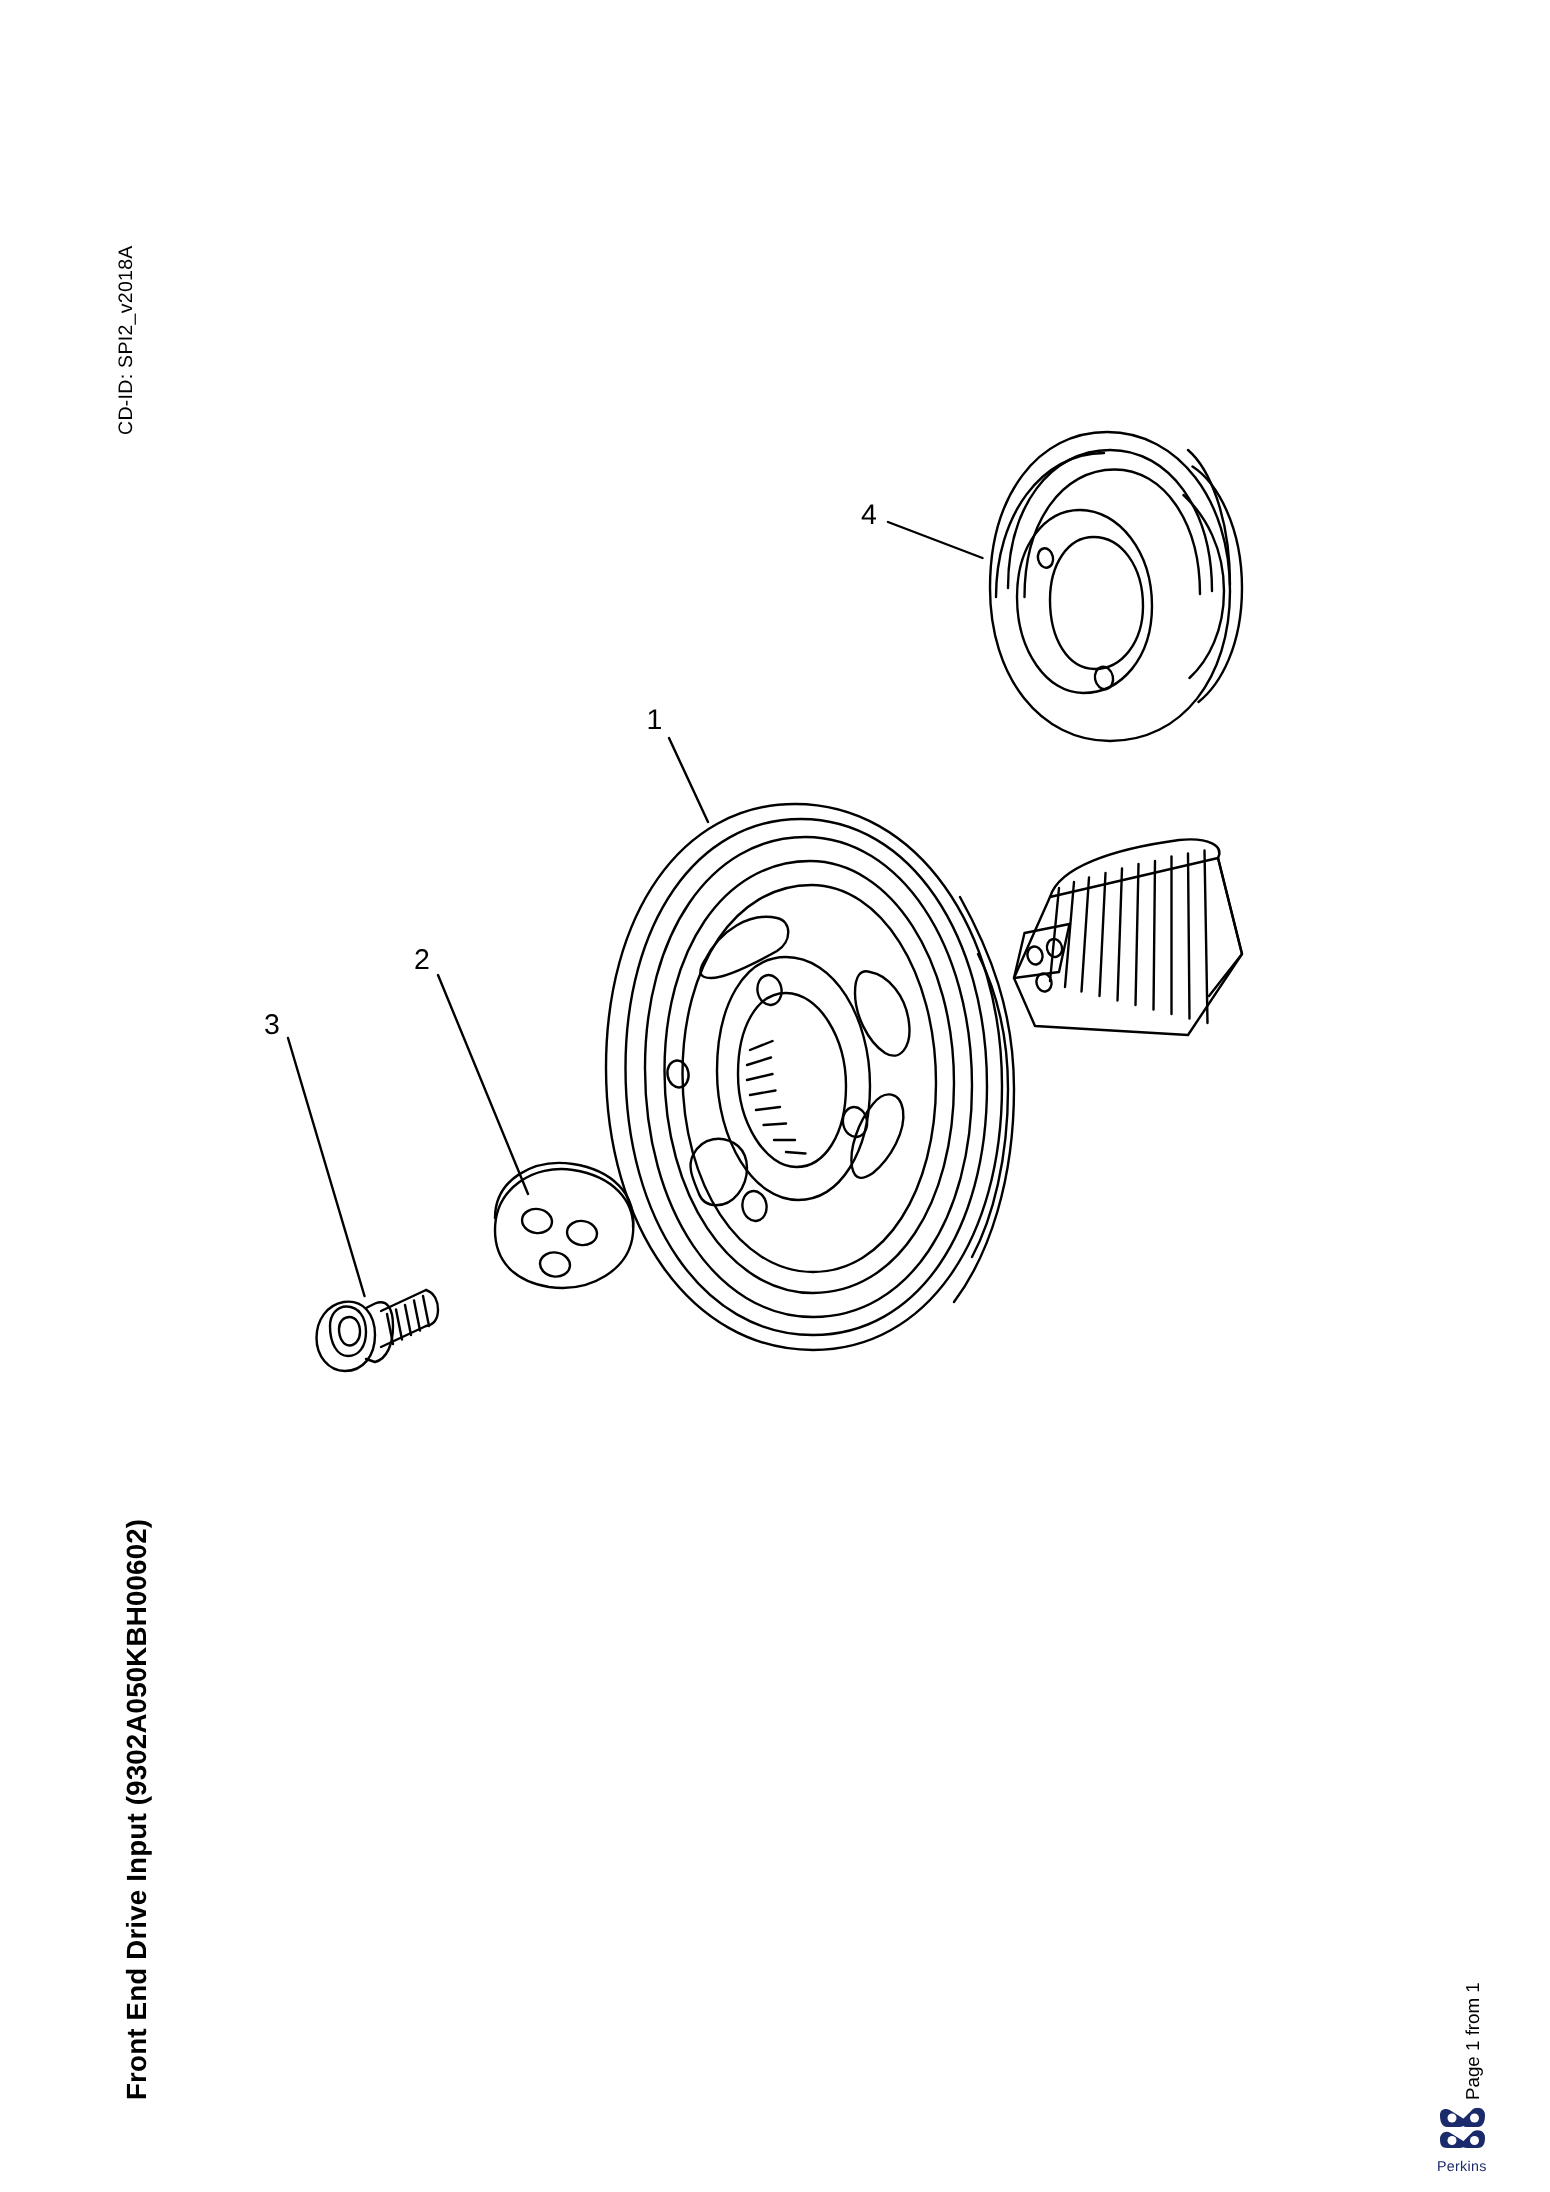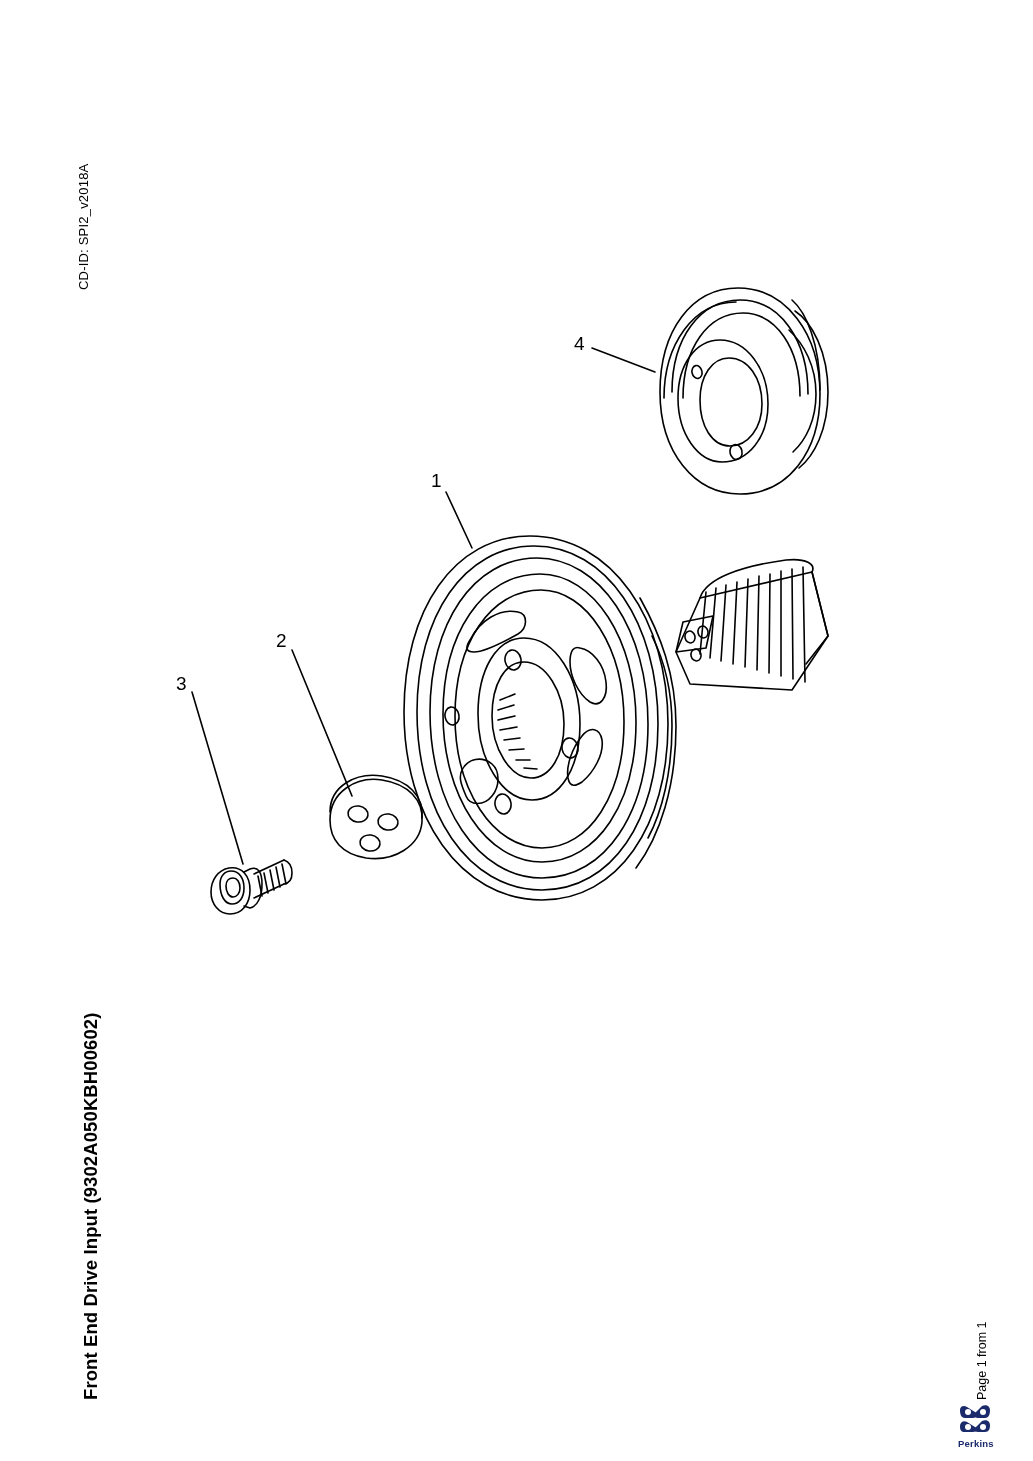--- a/index.html
+++ b/index.html
@@ -82,21 +82,21 @@
     top: 1405px;
     width: 48px;
     height: 44px;
   }
   #perkins-logo .mark {
     width: 42px;
     height: 28px;
   }
   #perkins-logo .wordmark {
     font-size: 9.5px;
-    font-weight: bold;
+    font-weight: normal;
     color: #1b2a6b;
     letter-spacing: 0.2px;
     margin-top: 1px;
   }
 </style>
 </head>
 <body>
 
 <div class="page">
 

